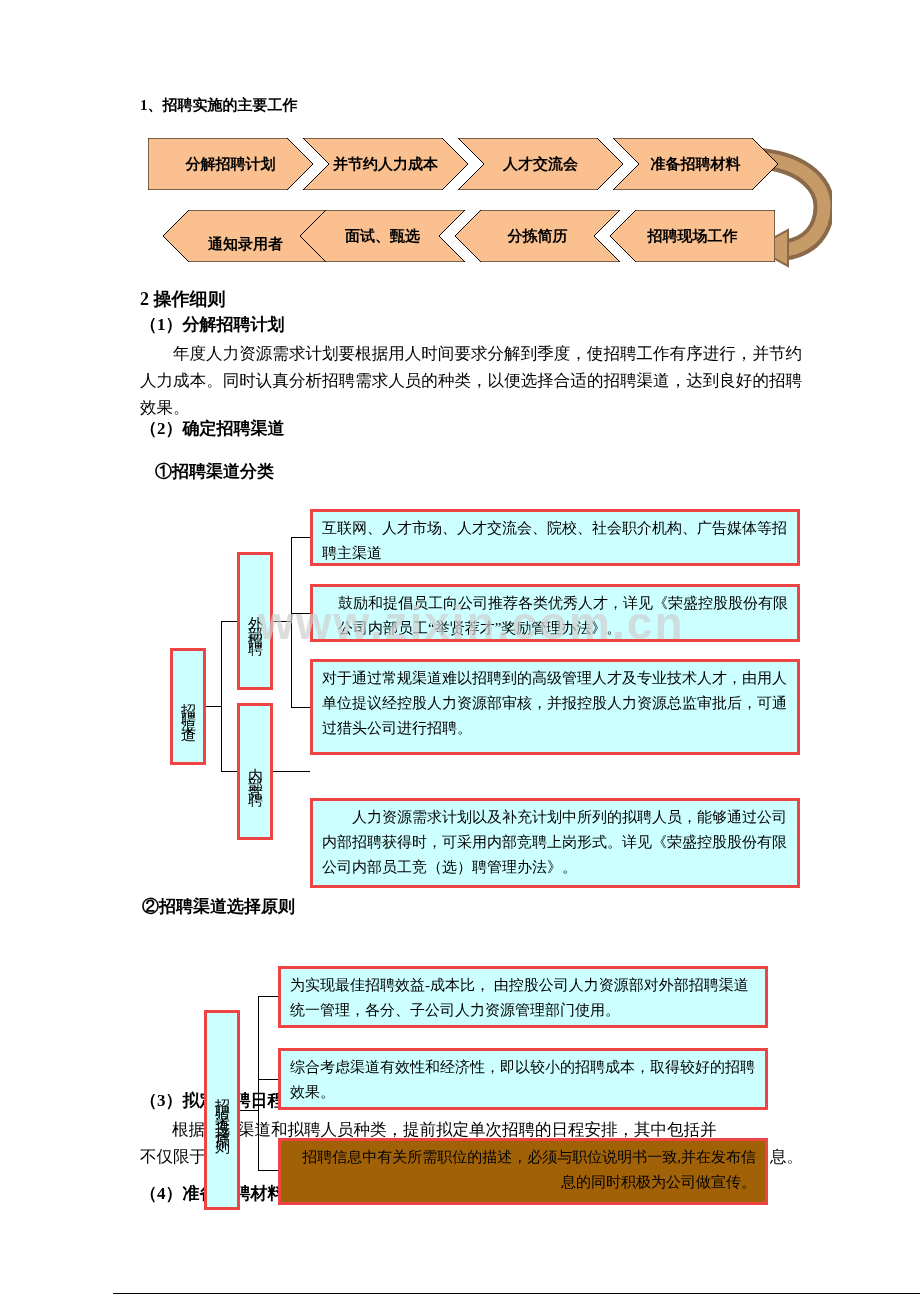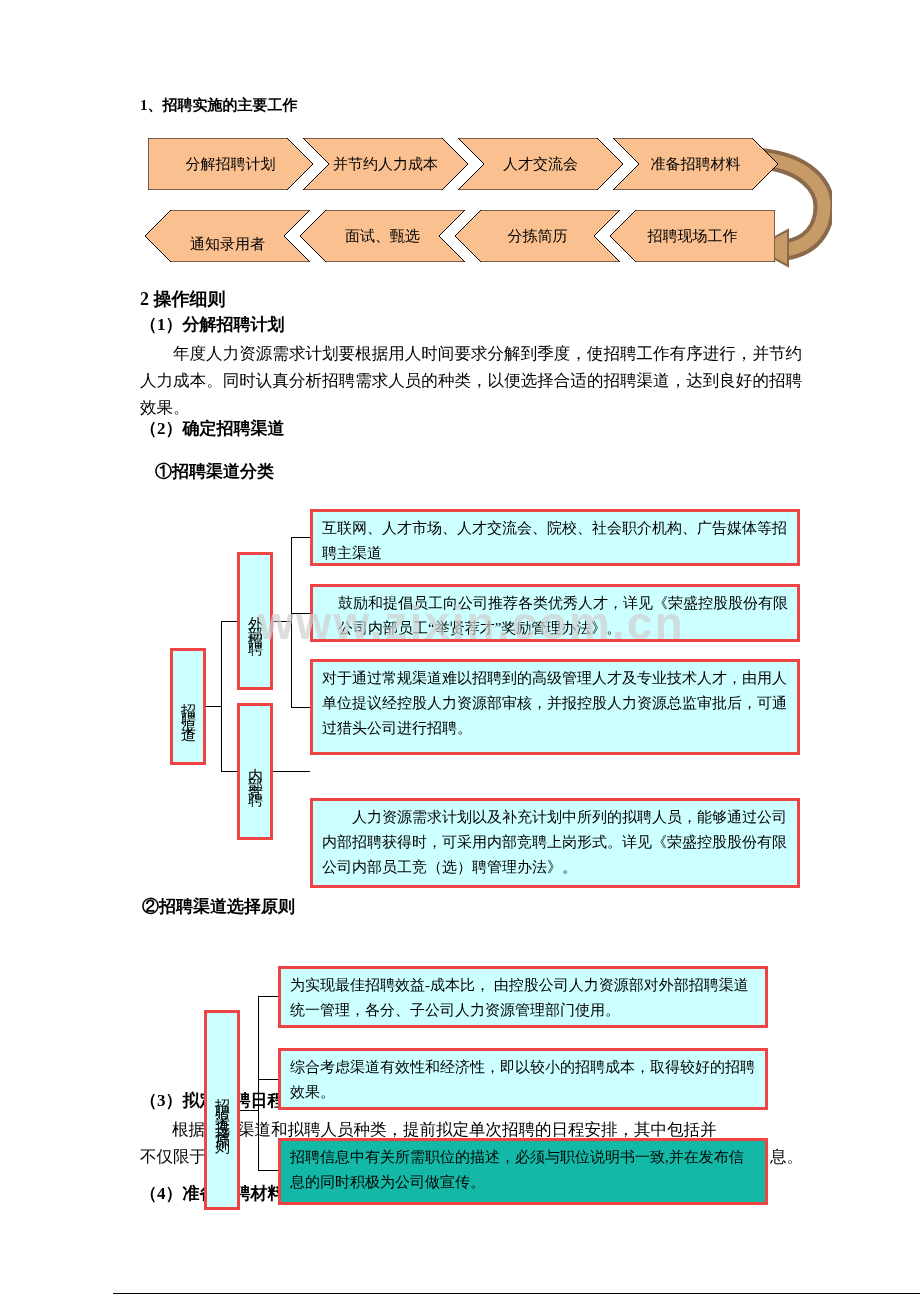--- a/index.html
+++ b/index.html
@@ -10,21 +10,21 @@
     color:#000;
   }
   .page { position:relative; width:920px; height:1302px; background:#fff; overflow:hidden; }
   .abs { position:absolute; }
   .h { font-weight:bold; }
   .bodytext { font-size:16.5px; line-height:27px; text-align:justify; }
   .flow-step { position:absolute; }
   .flow-step svg { position:absolute; left:0; top:0; }
   .arrow-label {
     position:absolute; inset:0; display:flex; align-items:center; justify-content:center;
-    font-weight:normal; font-size:15px; z-index:1;
+    font-weight:bold; font-size:15px; z-index:1;
   }
   .line { position:absolute; background:#000; z-index:1; }
   .cyanbox {
     position:absolute; background:#CCFFFF; border:3px solid #ef4444;
     font-size:15px; line-height:1.65; padding:4px 9px; z-index:2;
   }
   .vbox { display:flex; align-items:center; justify-content:center; padding:2px 0; }
   .vbox span { writing-mode:vertical-rl; text-orientation:upright; font-size:15px; letter-spacing:8px; }
   .watermark {
     position:absolute; left:258px; top:596px; z-index:3;
@@ -66,21 +66,21 @@
       </svg>
     <div class="arrow-label">人才交流会</div>
   </div>
   <div class="flow-step" style="left:613px;top:138px;width:165px;height:52px">
     <svg width="165" height="52">
         <polygon points="0,0 139,0 165,26 139,52 0,52 26,26" stroke="#000" stroke-width="1" fill="#FAC090"></polygon>
       </svg>
     <div class="arrow-label">准备招聘材料</div>
   </div>
 
-  <div class="flow-step" style="left:145px;top:210px;width:165px;height:68px">
+  <div class="flow-step" style="left:163px;top:210px;width:165px;height:68px">
     <svg width="165" height="52">
         <polygon points="26,0 165,0 139,26 165,52 26,52 0,26" stroke="#000" stroke-width="1" fill="#FAC090"></polygon>
       </svg>
     <div class="arrow-label">通知录用者</div>
   </div>
   <div class="flow-step" style="left:300px;top:210px;width:165px;height:52px">
     <svg width="165" height="52">
         <polygon points="26,0 165,0 139,26 165,52 26,52 0,26" stroke="#000" stroke-width="1" fill="#FAC090"></polygon>
       </svg>
     <div class="arrow-label">面试、甄选</div>
@@ -143,17 +143,17 @@
   <div class="line" style="left:258px;top:996px;width:1px;height:175px"></div>
   <div class="line" style="left:258px;top:996px;width:20px;height:1px"></div>
   <div class="line" style="left:258px;top:1079px;width:20px;height:1px"></div>
   <div class="line" style="left:258px;top:1170px;width:20px;height:1px"></div>
 
   <div class="cyanbox vbox" style="left: 204px; top: 1010px; width: 36px; height: 200px; background: rgb(204, 255, 255);">
       <span style="letter-spacing:6px">招聘渠道选择原则</span>
     </div>
   <div class="cyanbox" style="left: 278px; top: 966px; width: 490px; height: 62px; background: rgb(204, 255, 255);">为实现最佳招聘效益-成本比， 由控股公司人力资源部对外部招聘渠道统一管理，各分、子公司人力资源管理部门使用。</div>
   <div class="cyanbox" style="left: 278px; top: 1048px; width: 490px; height: 62px; background: rgb(204, 255, 255);">综合考虑渠道有效性和经济性，即以较小的招聘成本，取得较好的招聘效果。</div>
-  <div class="cyanbox" style="left: 278px; top: 1138px; width: 490px; height: 67px; background: #14b8a6;">招聘信息中有关所需职位的描述，必须与职位说明书一致,并在发布信息的同时积极为公司做宣传。</div>
+  <div class="cyanbox" style="left: 278px; top: 1138px; width: 490px; height: 67px; background: #a16207; text-align: right;">招聘信息中有关所需职位的描述，必须与职位说明书一致,并在发布信息的同时积极为公司做宣传。</div>
 
   <div class="line" style="left:113px;top:1293px;width:807px;height:1px"></div>
 
 </div>
 
 </body></html>

